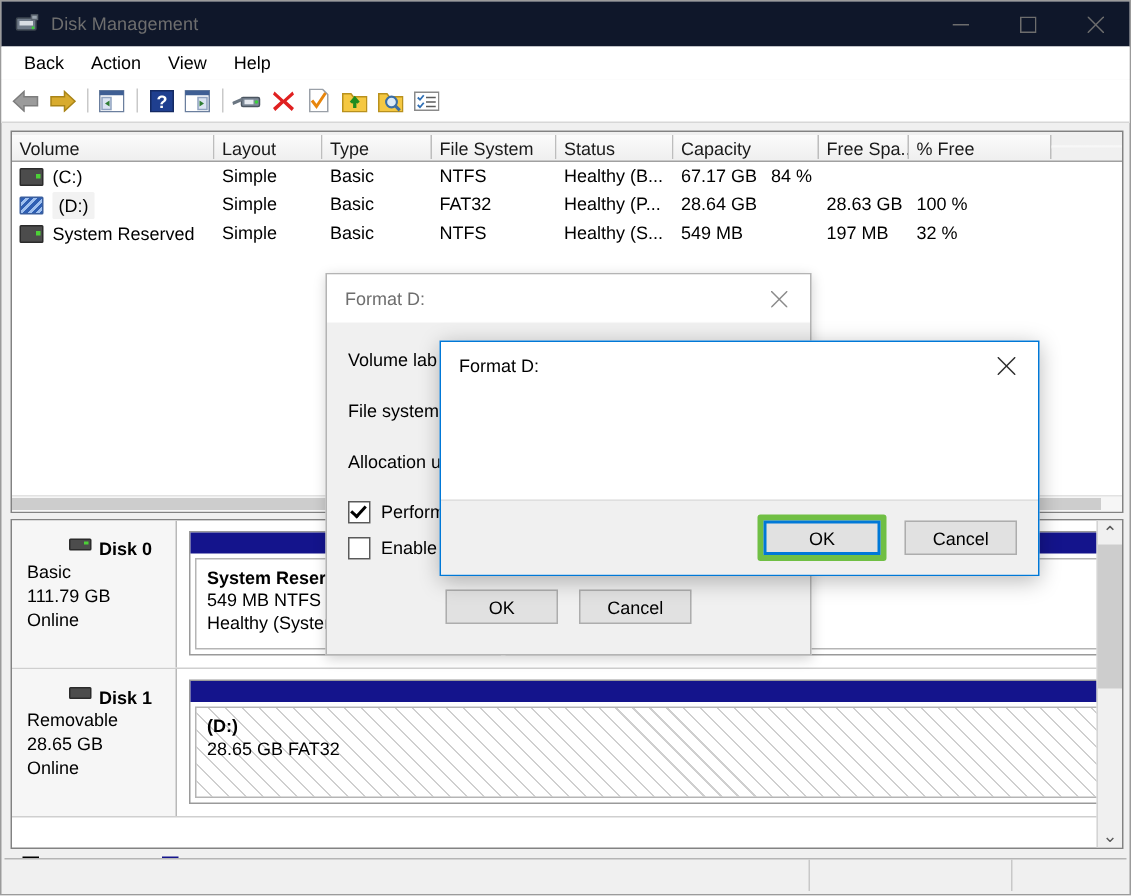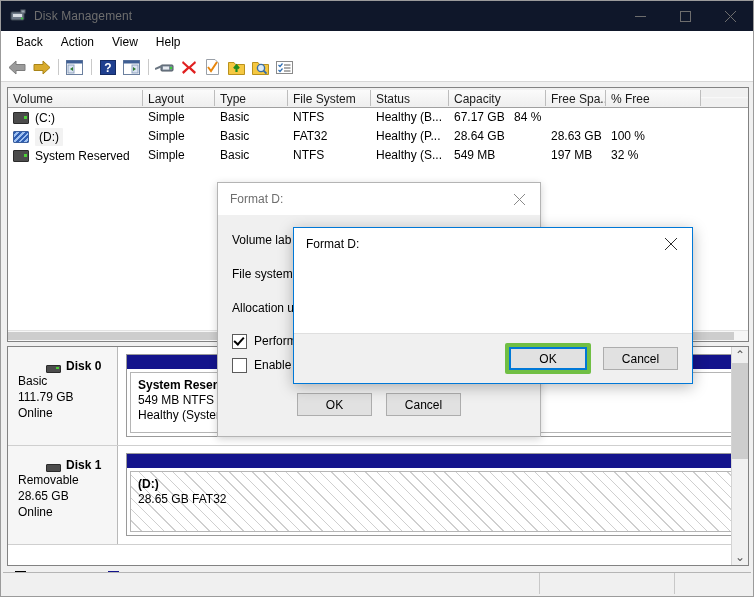--- a/index.html
+++ b/index.html
@@ -128,21 +128,21 @@
     border-bottom: 1px solid #cfcfcf;
     background: #ffffff;
   }
   .disk-info {
     width: 110px; flex: none;
     border-right: 1px solid #b9b9b9;
     background: #f6f6f6;
     padding: 12px 0 0 10px;
     box-sizing: border-box;
   }
-  .disk-title { font-weight: bold; font-size: 12px; display: flex; align-items: flex-end; padding-left: 28px; }
+  .disk-title { font-weight: bold; font-size: 12px; display: flex; align-items: flex-start; padding-left: 28px; }
   .disk-glyph {
     display: inline-block; width: 13px; height: 6px;
     background: #4c4c4c; border: 1px solid #2b2b2b; margin-right: 5px;
     position: relative; border-radius: 1px;
   }
   .disk-glyph.green:after {
     content:""; position:absolute; right:1px; top:1px; width:3px; height:2px; background:#4cd137;
   }
   .disk-line { font-size: 12px; line-height: 16px; }
   .disk-graph { flex: 1; padding: 7px 8px 8px 8px; box-sizing: border-box; display: flex; gap: 3px; }

